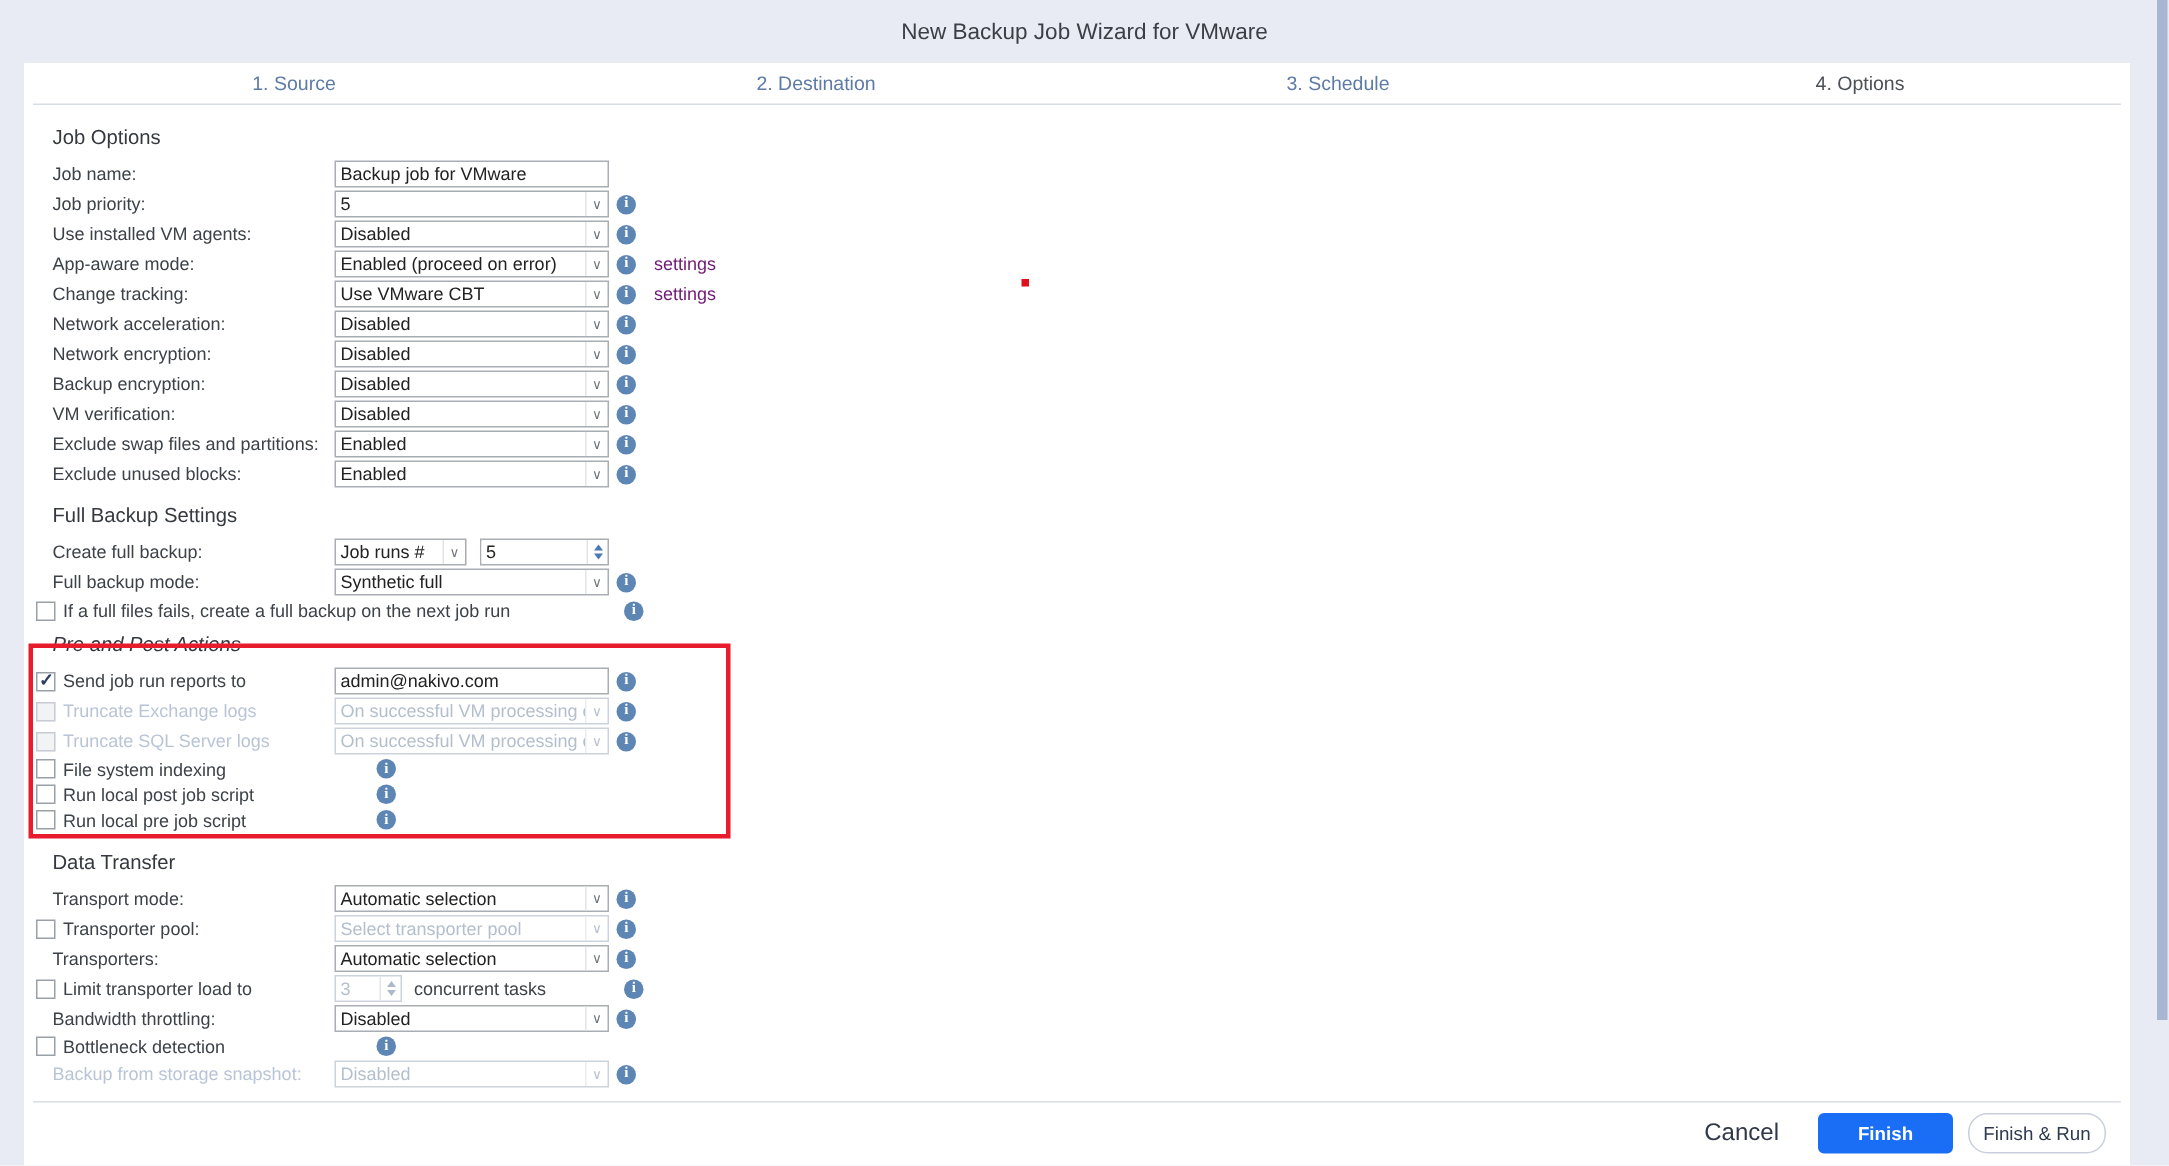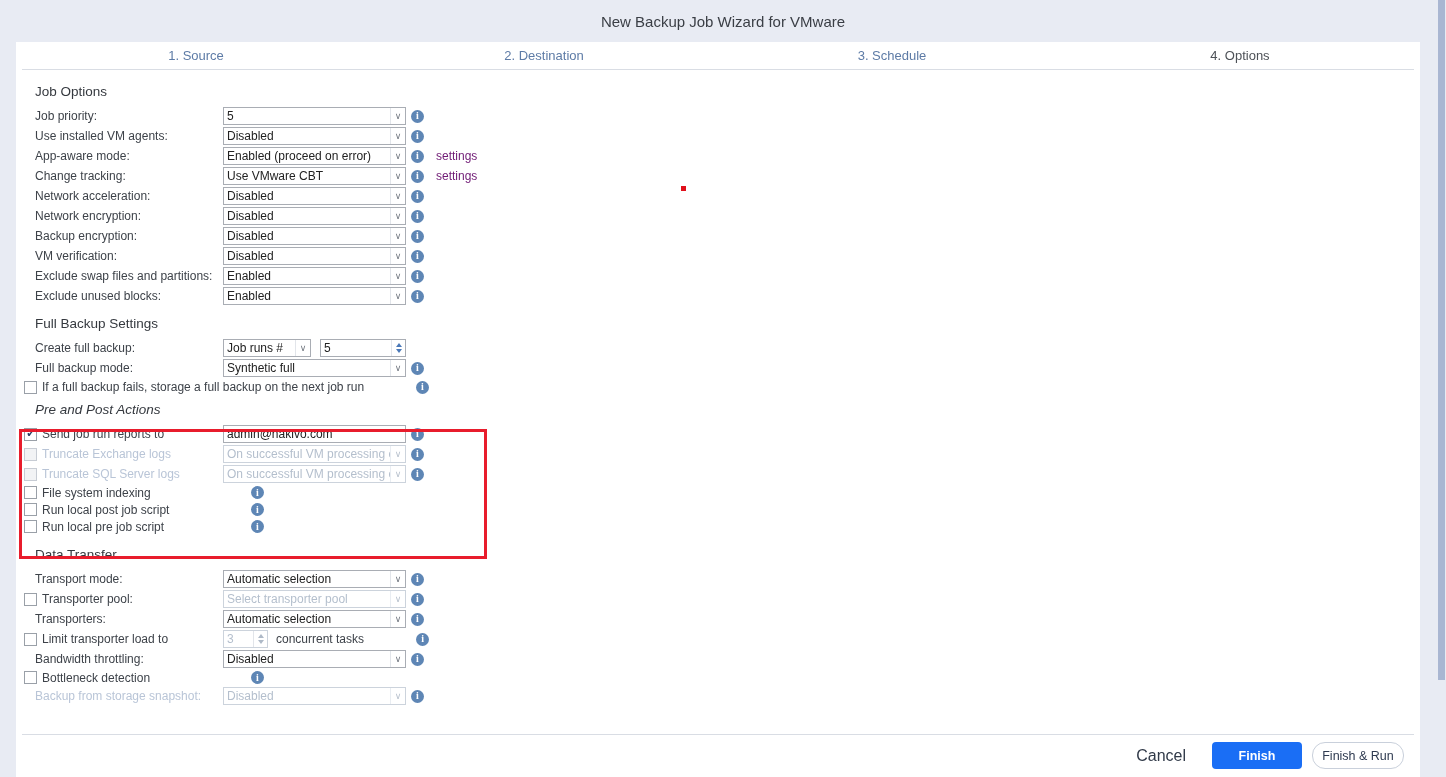--- a/index.html
+++ b/index.html
@@ -135,20 +135,24 @@
     <div class="step">1. Source</div>
     <div class="step">2. Destination</div>
     <div class="step">3. Schedule</div>
     <div class="step active">4. Options</div>
   </div>
 
   <div class="form">
 
     <div class="sec-title">Job Options</div>
 
+    <div class="row">
+      <span class="lbl">Job name:</span>
+      <input class="txtin" value="Backup job for VMware" style="">
+    </div>
 
     <div class="row">
       <span class="lbl">Job priority:</span>
       <div class="sel">
         <span class="txt">5</span>
         <span class="chev"></span>
       </div>
       <span class="info"></span>
     </div>
 
@@ -258,21 +262,21 @@
       <div class="sel">
         <span class="txt">Synthetic full</span>
         <span class="chev"></span>
       </div>
       <span class="info"></span>
     </div>
 
     <div class="row h18 cbrow">
       <span class="cbwrap" style="flex-basis:392px">
         <span class="cb"></span>
-        <span class="cblbl">If a full backup fails, storage a full backup on the next job run</span>
+        <span class="cblbl">If a full files fails, create a full backup on the next job run</span>
       </span>
       <span class="gapfill"></span>
       <span class="info" style="margin-left:0; margin-right:993px"></span>
     </div>
 
     <div class="sec-title mt6">Pre and Post Actions</div>
 
     <div class="row cbrow">
       <span class="cbwrap">
         <span class="cb checked"></span>

